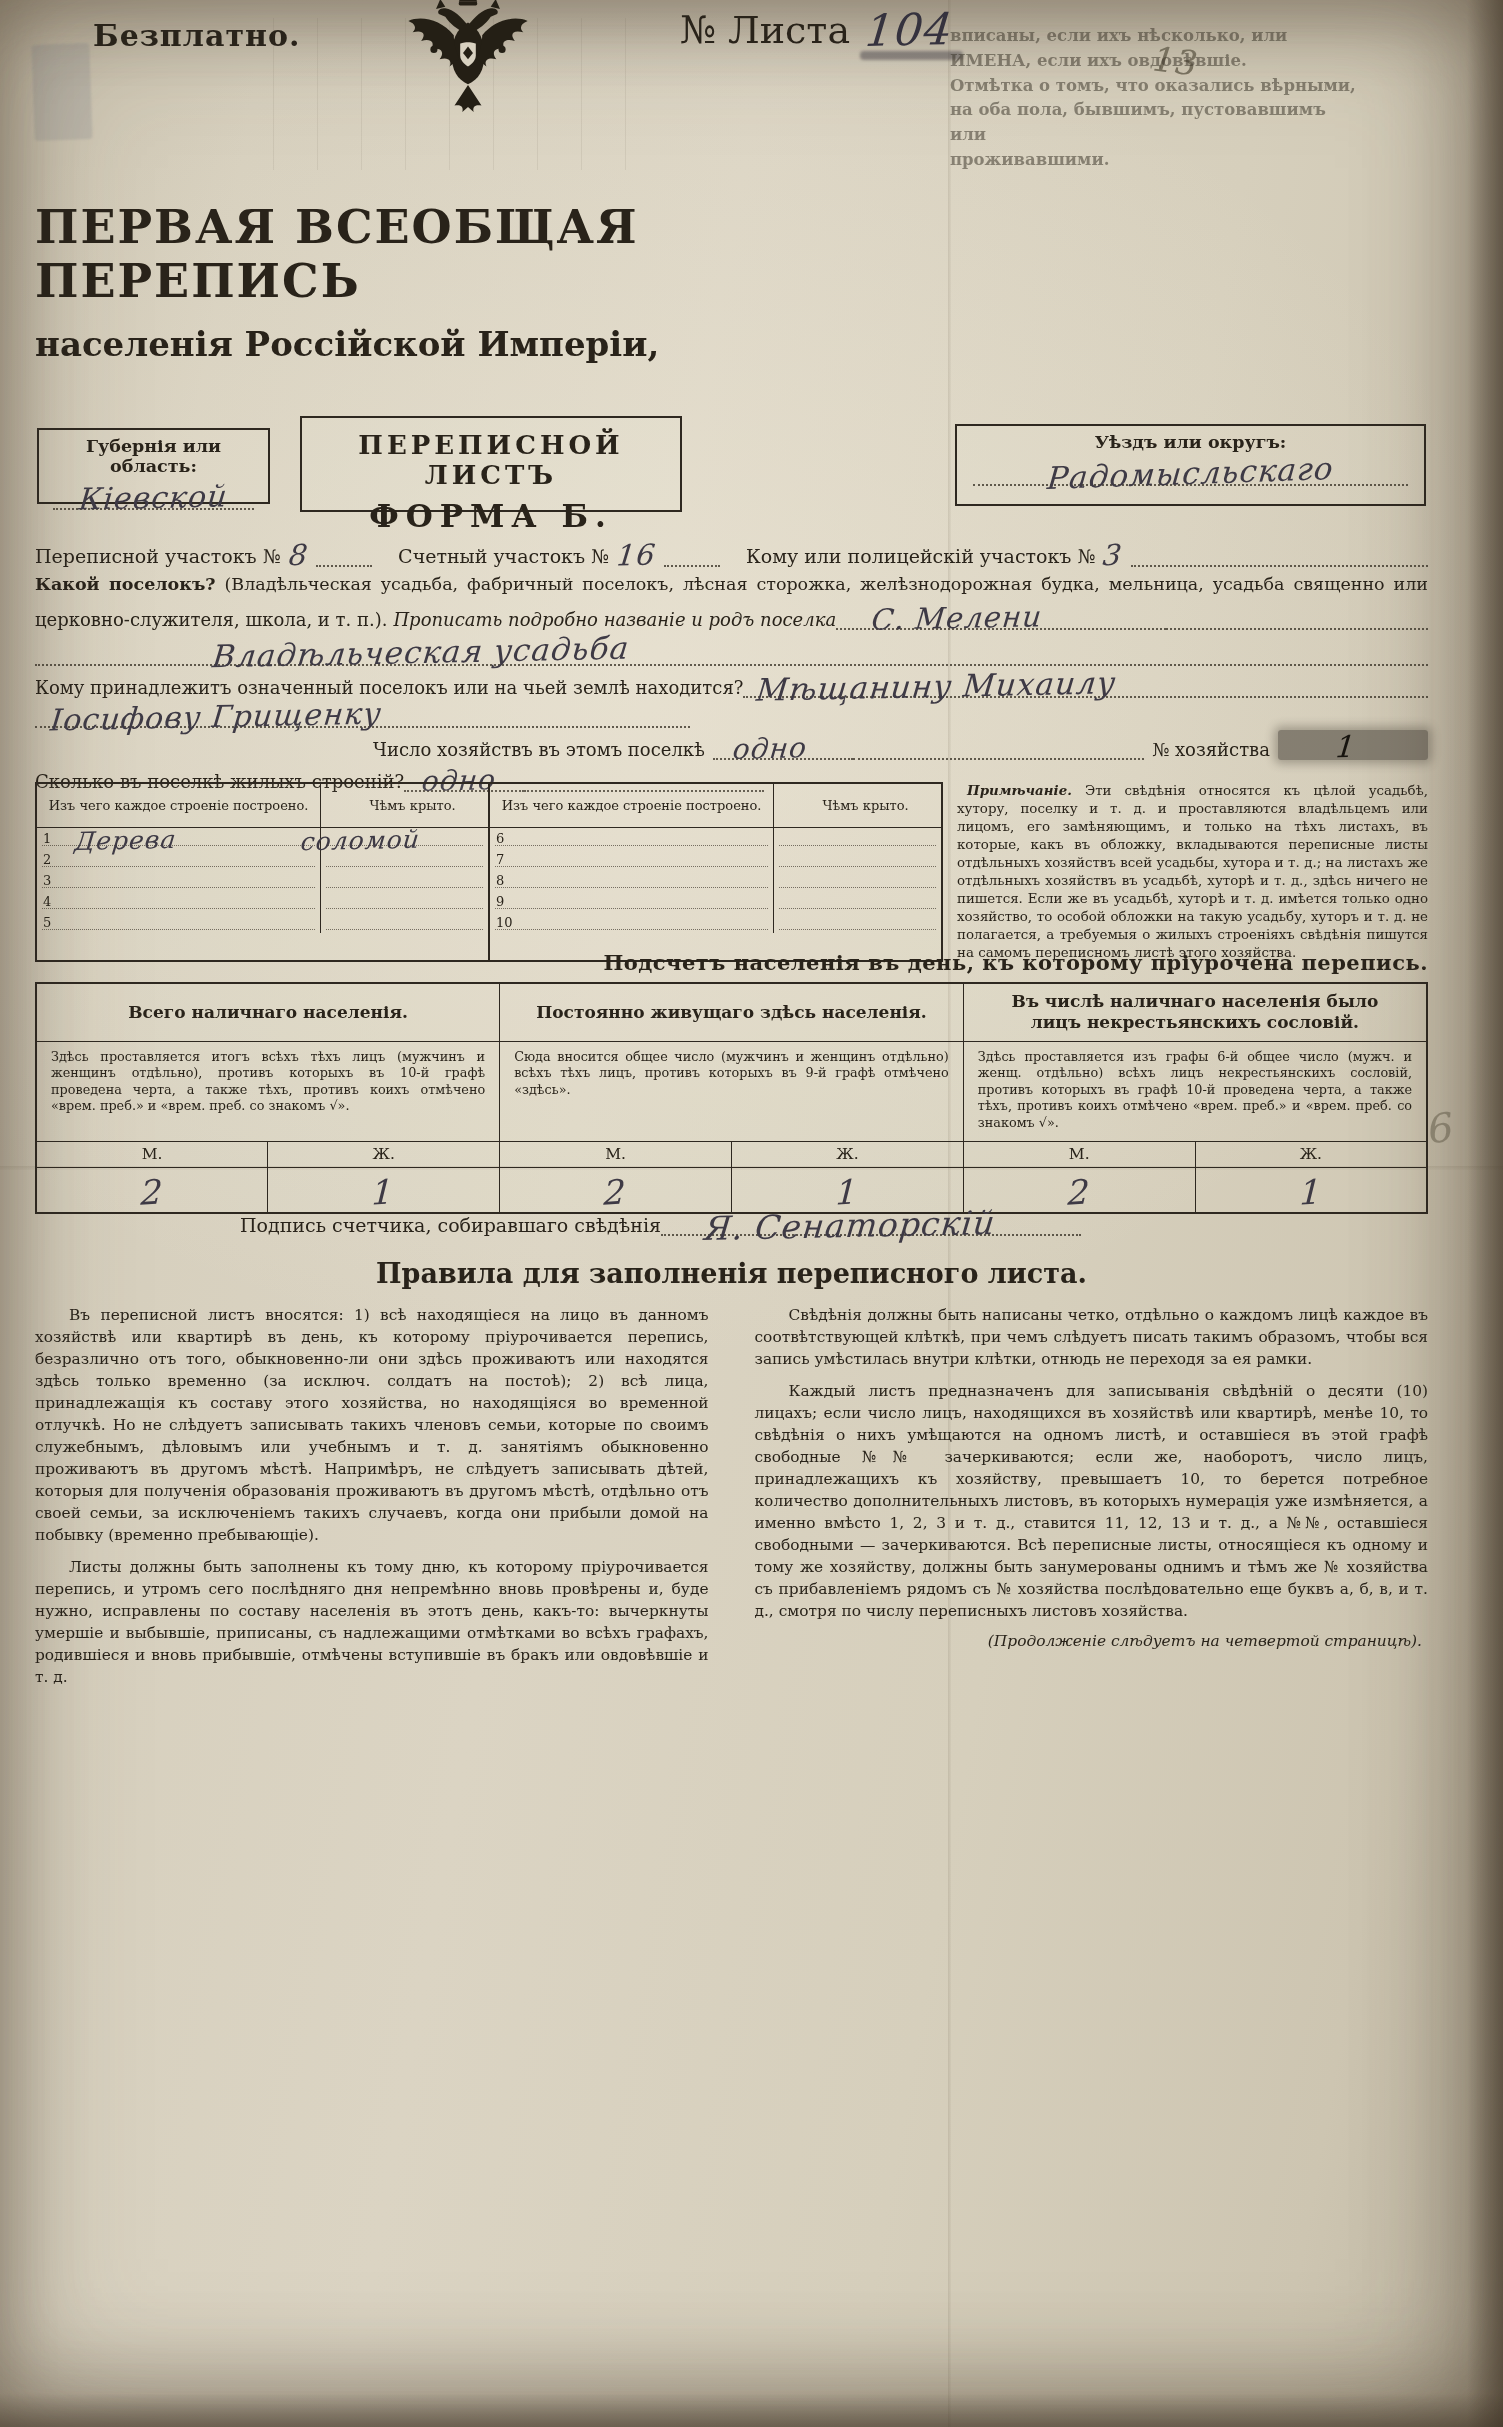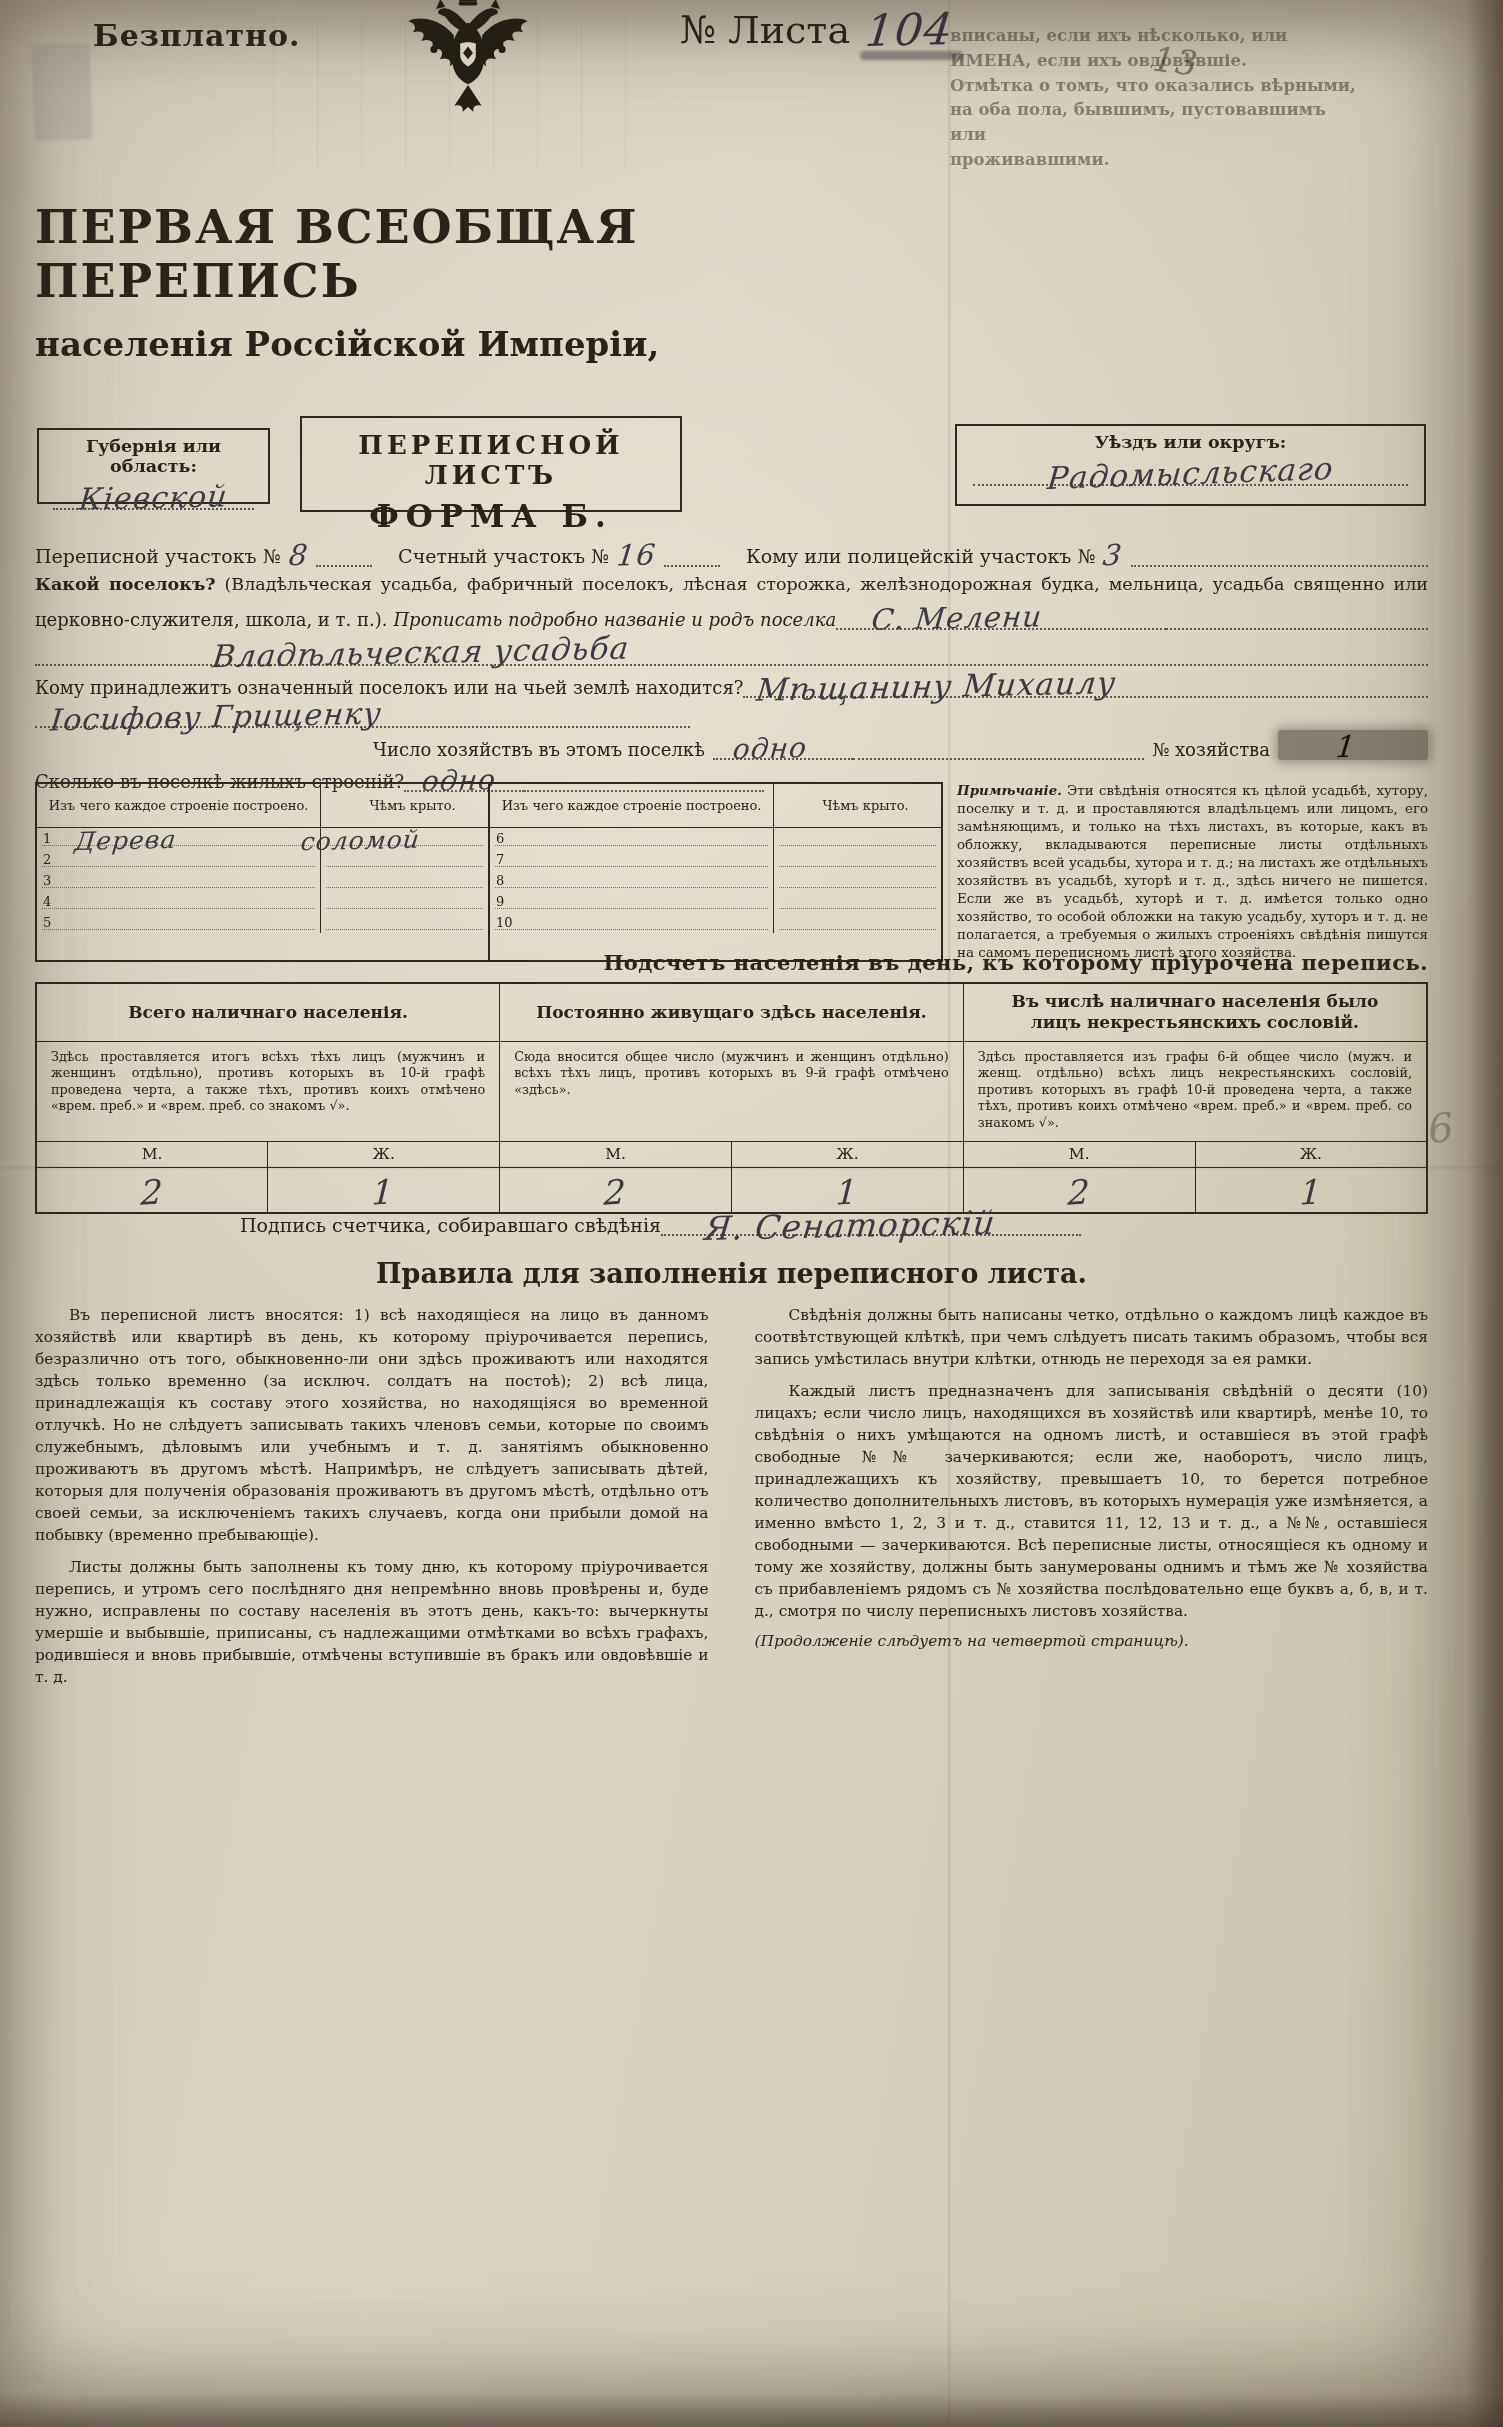--- a/index.html
+++ b/index.html
@@ -126,21 +126,21 @@
   .bh-roof{flex:1;}
   .brow{display:flex;height:21px;}
   .bcell{position:relative;}
   .bcell::after{content:"";position:absolute;left:5px;right:5px;bottom:3px;border-bottom:1.5px dotted rgba(58,51,40,.65);}
   .bmat{width:63%;border-right:1.6px solid #2e2820;}
   .broof{flex:1;}
   .rno{position:absolute;left:6px;bottom:3px;font-size:13px;}
   .bhw{position:absolute;left:38px;bottom:-4px;font-size:25px;z-index:2;}
   .roofhw{left:-20px;}
   .bnote{flex:1;margin-left:14px;font-size:13.4px;line-height:1.34;text-align:justify;}
-  .bnote .lead{font-weight:bold;font-style:italic;}
+  .bnote .lead{font-weight:bold;font-style:italic;margin-left:10px;}
 
   
   .sec-poptitle{position:absolute;top:950px;left:0;width:1393px;text-align:right;
     font-size:21px;font-weight:bold;letter-spacing:.5px;}
   .sec-poptable{position:absolute;top:982px;left:0;width:1393px;}
   table.pop{width:100%;border-collapse:collapse;border:2.5px solid #2e2820;background:rgba(255,252,240,.05);}
   table.pop th,table.pop td{border:1.6px solid #2e2820;}
   .pop .hdr{font-size:17px;font-weight:bold;text-align:center;padding:7px 26px;line-height:1.25;}
   .pop .desc{font-size:12.8px;line-height:1.3;text-align:justify;padding:7px 14px 9px;vertical-align:top;height:96px;}
   .pop .mz{font-size:15.5px;text-align:center;height:26px;width:16.66%;}
@@ -154,21 +154,21 @@
   .sec-sig .dot{flex:0 0 420px;}
   .sec-sig .dot .hw{font-size:33px;left:44px;bottom:-8px;}
   .sec-sig .spacer{flex:1 1 auto;}
 
   
   .sec-rulestitle{position:absolute;top:1258px;left:0;width:1393px;text-align:center;
     font-size:27px;font-weight:bold;}
   .sec-rules{position:absolute;top:1304px;left:0;width:1393px;display:flex;gap:46px;}
   .rcol{flex:1;}
   .rcol p{font-size:15.4px;line-height:1.43;text-align:justify;text-indent:34px;margin-bottom:10px;}
-  .closing{font-style:italic;text-align:left;font-size:15.4px;margin-top:8px;padding-right:6px;}
+  .closing{font-style:italic;text-align:right;font-size:15.4px;margin-top:8px;padding-right:6px;}
 
   .pencil6{position:absolute;left:1428px;top:1108px;font-size:40px;color:rgba(100,92,74,.55);
     transform:rotate(-6deg);}
 </style>
 </head>
 <body>
 
 <div class="paper">
   <div class="crease-v"></div>
   <div class="crease-h"></div>

